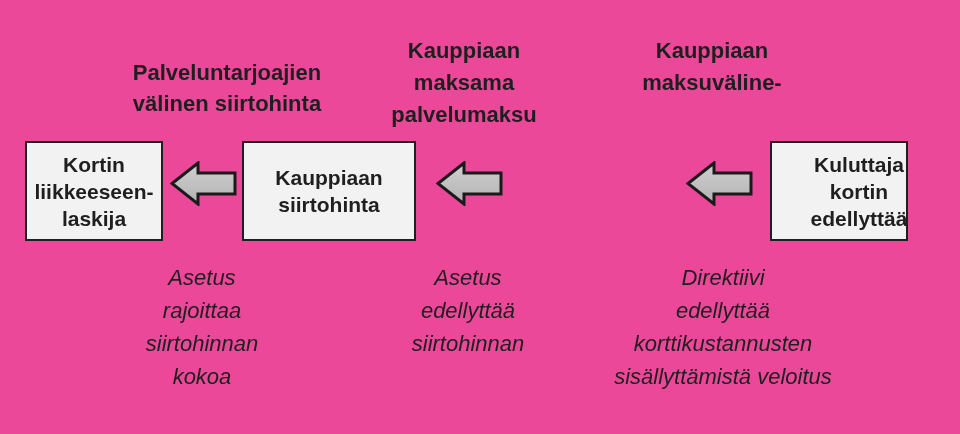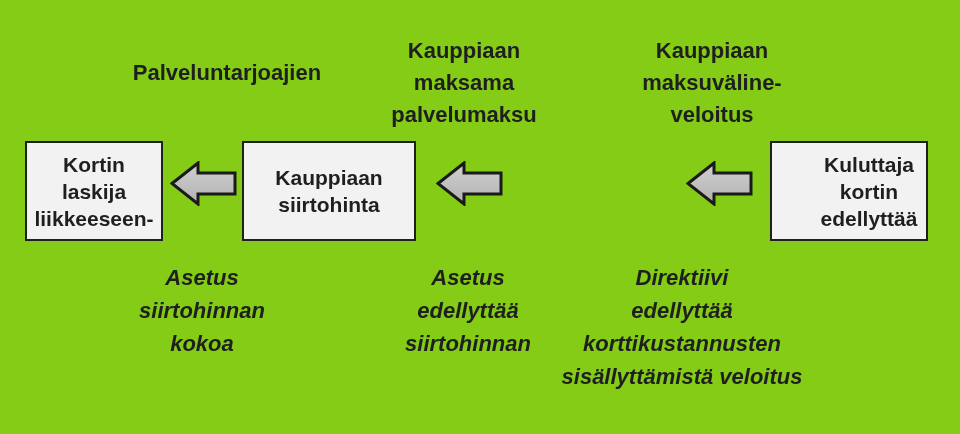--- a/index.html
+++ b/index.html
@@ -4,21 +4,21 @@
 <style>
   html, body {
     margin: 0;
     padding: 0;
     background: #ffffff;
   }
   .canvas {
     position: relative;
     width: 960px;
     height: 434px;
-    background: #84cc16;
+    background: #ec4899;
     font-family: "Liberation Sans", sans-serif;
     color: #1f1f1f;
     overflow: hidden;
   }
   .top-label {
     position: absolute;
     transform: translateX(-50%);
     text-align: center;
     font-weight: bold;
     font-size: 22px;
@@ -49,61 +49,61 @@
     top: 161px;
     width: 67px;
     height: 45px;
   }
   .arrow svg { display: block; }
   .bottom-label {
     position: absolute;
     top: 261px;
     transform: translateX(-50%);
     text-align: center;
-    font-weight: bold;
+    font-weight: normal;
     font-style: italic;
     font-size: 22px;
     line-height: 33px;
     white-space: nowrap;
   }
 </style>
 </head>
 <body>
 
 <div class="canvas">
 
   <div class="top-label" style="left:227px; top:57px;">
     <div>Palveluntarjoajien</div>
+    <div>välinen siirtohinta</div>
   </div>
 
   <div class="top-label three" style="left:464px; top:35px;">
     <div>Kauppiaan</div>
     <div>maksama</div>
     <div>palvelumaksu</div>
   </div>
 
   <div class="top-label three" style="left:712px; top:35px;">
     <div>Kauppiaan</div>
     <div>maksuväline-</div>
-    <div>veloitus</div>
   </div>
 
   <div class="node-box" style="left:25px; width:138px;">
     <div>Kortin</div>
+    <div>liikkeeseen-</div>
     <div>laskija</div>
-    <div>liikkeeseen-</div>
   </div>
 
   <div class="node-box" style="left:242px; width:174px;">
     <div>Kauppiaan</div>
     <div>siirtohinta</div>
   </div>
 
 
-  <div class="node-box" style="left:770px; width:158px;padding-left:40px;">
+  <div class="node-box" style="left:770px; width:138px;padding-left:40px;">
     <div>Kuluttaja</div>
     <div>kortin</div>
     <div>edellyttää</div>
   </div>
 
   <div class="arrow" style="left:170px;">
     <svg width="67" height="45" viewBox="0 0 67 45">
       <defs>
         <linearGradient id="arrowGrad" x1="0" y1="0" x2="0" y2="1">
           <stop offset="0" stop-color="#d0d0d0"></stop>
@@ -121,30 +121,31 @@
   </div>
 
   <div class="arrow" style="left:686px;">
     <svg width="67" height="45" viewBox="0 0 67 45">
       <polygon points="2,22.5 28,2 28,12 65,12 65,33 28,33 28,43" fill="url(#arrowGrad)" stroke="#1a1a1a" stroke-width="3" stroke-linejoin="miter"></polygon>
     </svg>
   </div>
 
   <div class="bottom-label" style="left:202px;">
     <div>Asetus</div>
+    <div>rajoittaa</div>
     <div>siirtohinnan</div>
     <div>kokoa</div>
   </div>
 
   <div class="bottom-label" style="left:468px;">
     <div>Asetus</div>
     <div>edellyttää</div>
     <div>siirtohinnan</div>
   </div>
 
-  <div class="bottom-label" style="left:682px;">
+  <div class="bottom-label" style="left:723px;">
     <div>Direktiivi</div>
     <div>edellyttää</div>
     <div>korttikustannusten</div>
     <div>sisällyttämistä veloitus</div>
   </div>
 
 </div>
 
 </body></html>

